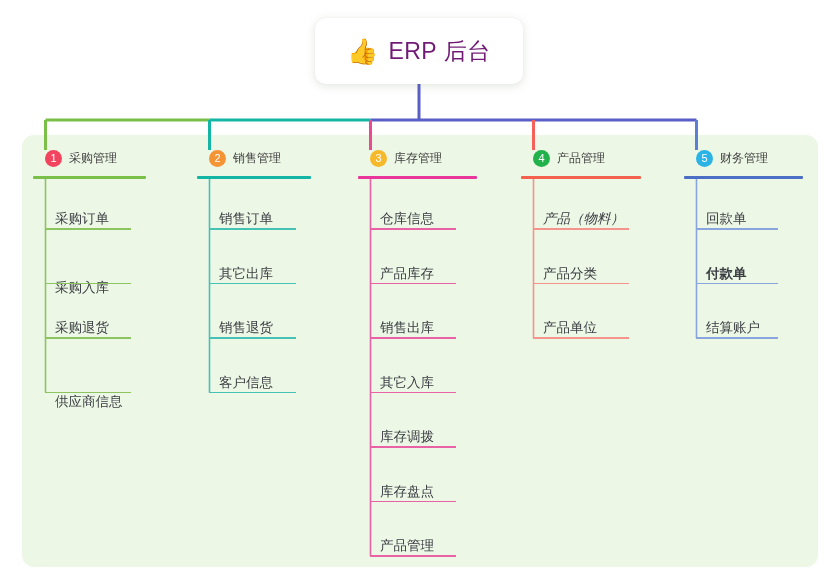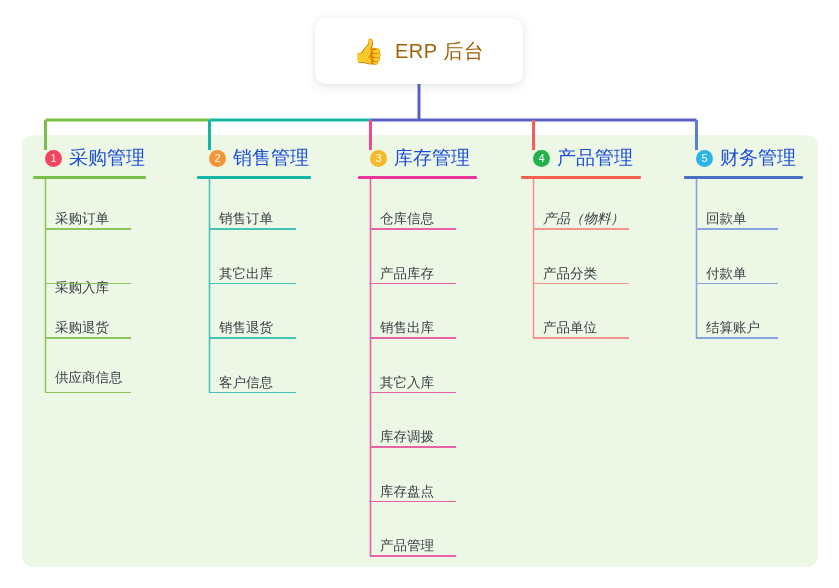--- a/index.html
+++ b/index.html
@@ -27,21 +27,21 @@
     left:315px;top:18px;
     width:208px;height:66px;
     background:#ffffff;
     border-radius:10px;
     box-shadow:0 2px 10px rgba(90,110,70,0.17), 0 0 1px rgba(0,0,0,0.10);
     display:flex;align-items:center;justify-content:center;
     gap:10px;
   }
   .root-emoji{font-size:25px;line-height:1;}
   .root-title{
-    font-size:20px;color:#a16207;letter-spacing:.5px;
+    font-size:23px;color:#701a75;letter-spacing:.5px;
     font-family:"Liberation Sans","DejaVu Sans",sans-serif;
     white-space:nowrap;
   }
 
   
   #wires{position:absolute;left:0;top:0;width:839px;height:588px;}
 
   
   .col{position:absolute;top:146px;}
   .col-head{
@@ -51,21 +51,21 @@
     padding-left:12px;
   }
   .badge{
     width:17px;height:17px;border-radius:50%;
     display:flex;align-items:center;justify-content:center;
     color:#fff;font-size:11px;line-height:1;
     font-family:"Liberation Sans","DejaVu Sans",sans-serif;
     flex:0 0 auto;
   }
   .col-title{
-    font-size:19px;color:#1d4ed8;white-space:nowrap;
+    font-size:12px;color:#404040;white-space:nowrap;
   }
   .head-rule{
     position:absolute;left:0;top:30px;height:3px;border-radius:1px;
   }
 
   .leaf{
     position:absolute;
     height:20px;
     display:flex;align-items:flex-end;
     padding-left:22px;
@@ -151,21 +151,21 @@
     </div>
     <div class="leaf-rule" style="position: absolute; left: 45px; top: 228px; width: 86px; background: rgb(140, 197, 95);"></div>
     <div class="leaf" style="left: 33px; top: 275px; position: absolute;">
       <span class="leaf-label">采购入库</span>
     </div>
     <div class="leaf-rule" style="position: absolute; left: 45px; top: 282.5px; width: 86px; background: rgb(140, 197, 95);"></div>
     <div class="leaf" style="left: 33px; top: 315px; position: absolute;">
       <span class="leaf-label">采购退货</span>
     </div>
     <div class="leaf-rule" style="position: absolute; left: 45px; top: 337px; width: 86px; background: rgb(140, 197, 95);"></div>
-    <div class="leaf" style="left: 33px; top: 365px; position: absolute;">
+    <div class="leaf" style="left: 33px; top: 389px; position: absolute;">
       <span class="leaf-label">供应商信息</span>
     </div>
     <div class="leaf-rule" style="position: absolute; left: 45px; top: 391.5px; width: 86px; background: rgb(140, 197, 95);"></div>
     <div class="leaf" style="left: 197px; top: 206px; position: absolute;">
       <span class="leaf-label">销售订单</span>
     </div>
     <div class="leaf-rule" style="position: absolute; left: 209px; top: 228px; width: 87px; background: rgb(69, 194, 180);"></div>
     <div class="leaf" style="left: 197px; top: 260.5px; position: absolute;">
       <span class="leaf-label">其它出库</span>
     </div>
@@ -215,21 +215,21 @@
     </div>
     <div class="leaf-rule" style="position: absolute; left: 533px; top: 282.5px; width: 96px; background: rgb(244, 148, 140);"></div>
     <div class="leaf" style="left: 521px; top: 315px; position: absolute;">
       <span class="leaf-label">产品单位</span>
     </div>
     <div class="leaf-rule" style="position: absolute; left: 533px; top: 337px; width: 96px; background: rgb(244, 148, 140);"></div>
     <div class="leaf" style="left: 684px; top: 206px; position: absolute;">
       <span class="leaf-label">回款单</span>
     </div>
     <div class="leaf-rule" style="position: absolute; left: 696px; top: 228px; width: 82px; background: rgb(138, 164, 221);"></div>
-    <div class="leaf" style="left: 684px; top: 260.5px; position: absolute;">
+    <div class="leaf" style="left: 684px; top: 260.5px; position: absolute; font-weight: bold;">
       <span class="leaf-label">付款单</span>
     </div>
     <div class="leaf-rule" style="position: absolute; left: 696px; top: 282.5px; width: 82px; background: rgb(138, 164, 221);"></div>
     <div class="leaf" style="left: 684px; top: 315px; position: absolute;">
       <span class="leaf-label">结算账户</span>
     </div>
     <div class="leaf-rule" style="position: absolute; left: 696px; top: 337px; width: 82px; background: rgb(138, 164, 221);"></div>
   </div>
 
 </body></html>

